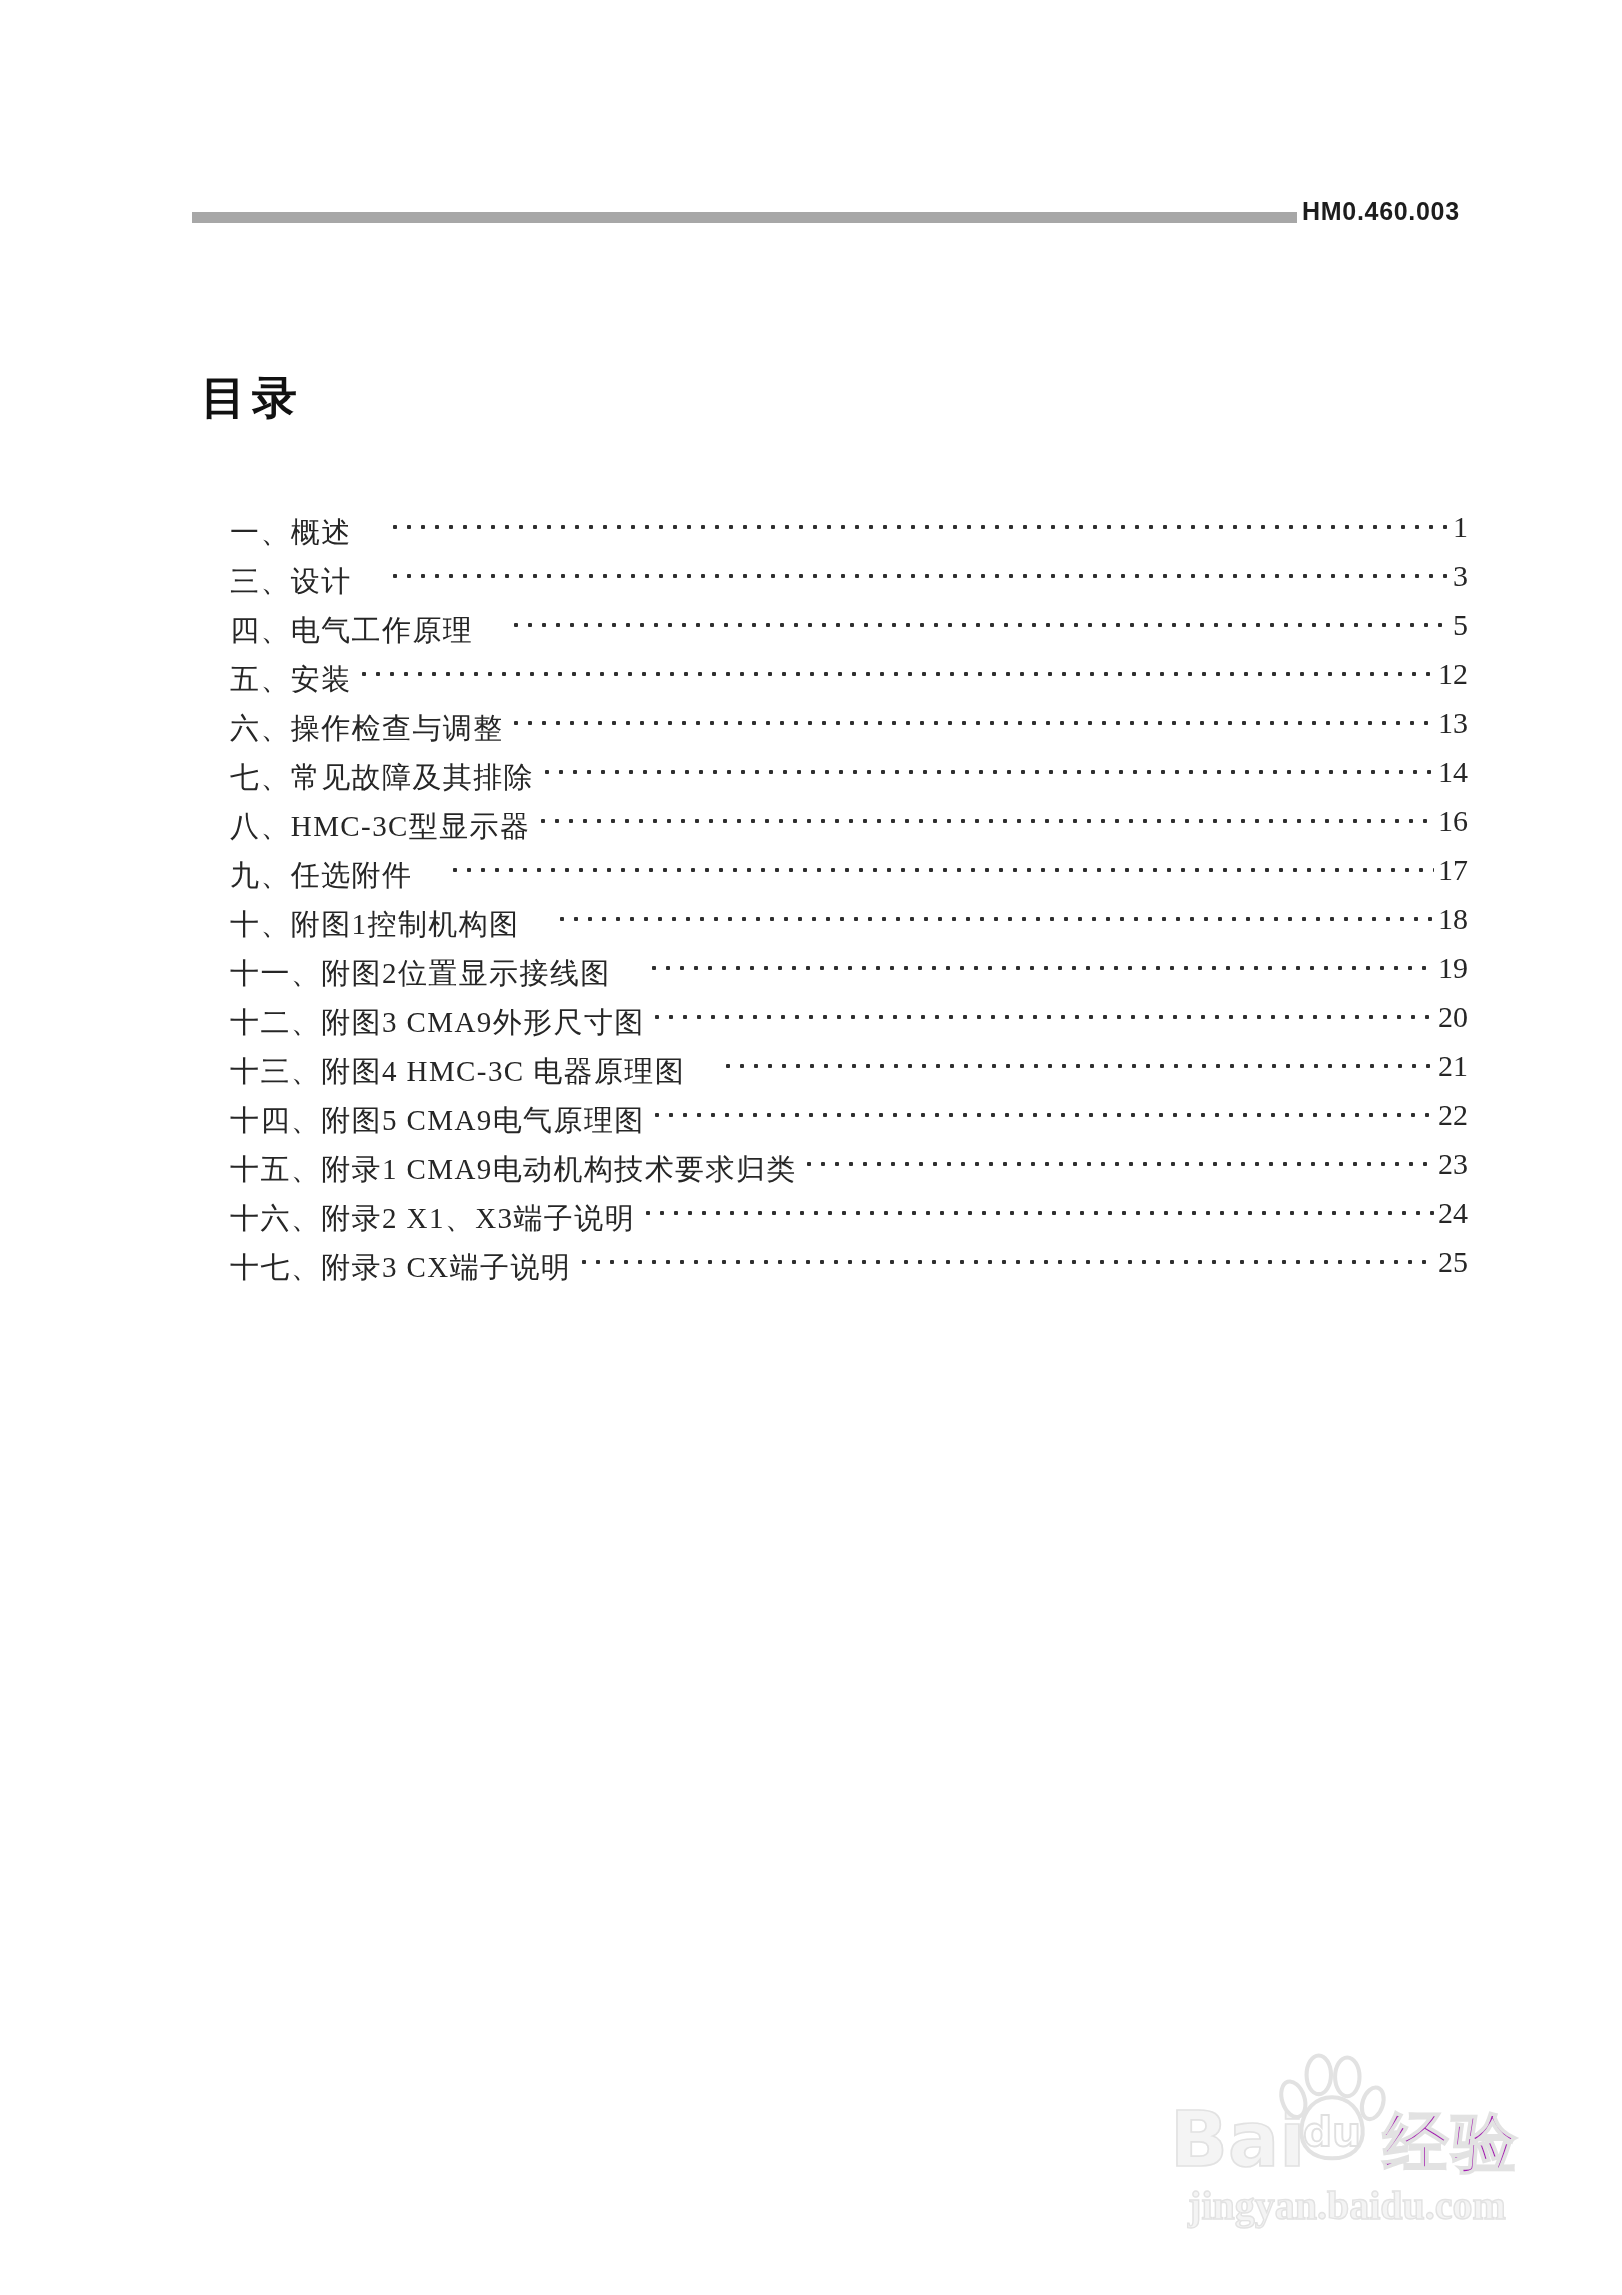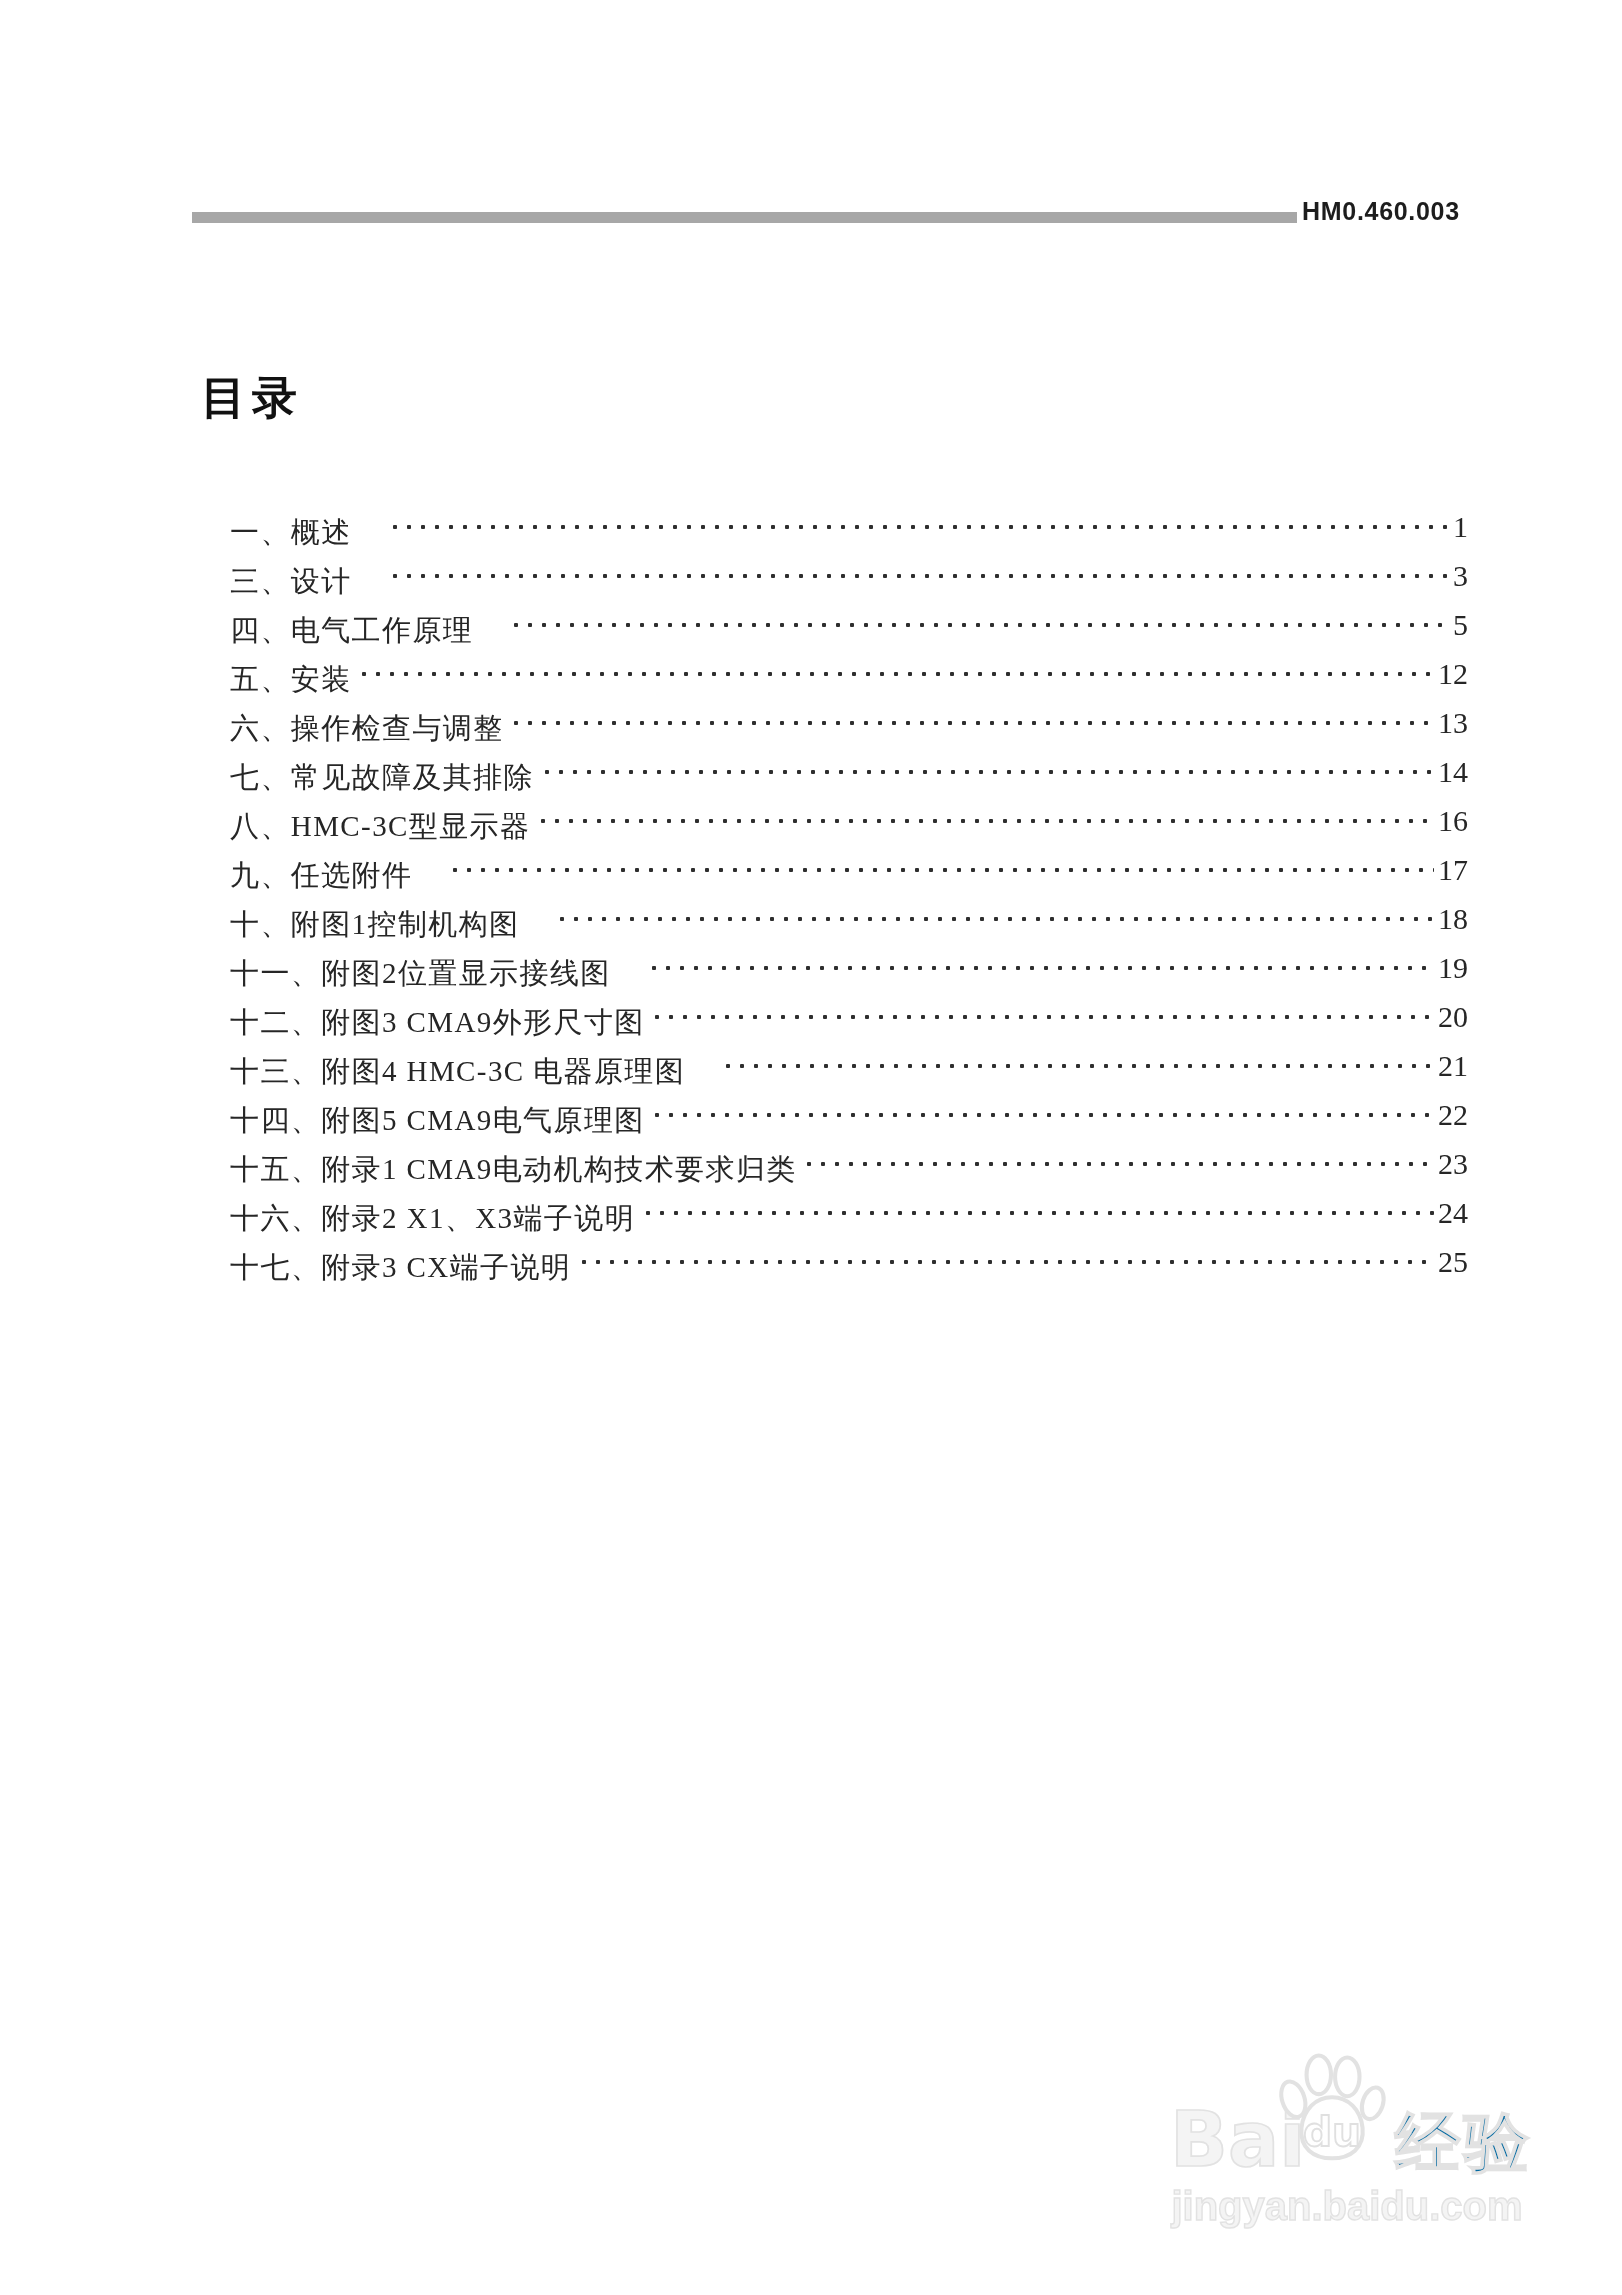--- a/index.html
+++ b/index.html
@@ -92,34 +92,34 @@
     font-size:76px; line-height:82px;
     color:#f4f4f4;
     margin-left:15px;
     -webkit-text-stroke:1.7px #e2e2e2;
   }
   .wm-paw {
     position:absolute; left:120px; top:0;
     width:112px; height:129px;
   }
   .wm-cn {
-    position:absolute; left:240px; top:57px;
+    position:absolute; left:228px; top:57px;
     font-family:"DejaVu Sans","Liberation Sans",sans-serif;
     font-weight:bold;
     font-size:65px; line-height:71px;
     letter-spacing:4.1px;
-    color:#0369a1;
+    color:#a21caf;
     -webkit-text-stroke:1.7px #e2e2e2;
     white-space:nowrap;
   }
   .wm-site {
     position:absolute; left:0; top:134px;
     width:100%;
     text-align:center;
-    font-family:Liberation Sans, sans-serif;
+    font-family:Liberation Serif, serif;
     font-weight:bold;
     font-size:40px; line-height:44px;
     color:#f4f4f4;
     -webkit-text-stroke:1.4px #e2e2e2;
     white-space:nowrap;
   }
 </style>
 </head>
 <body>
 

